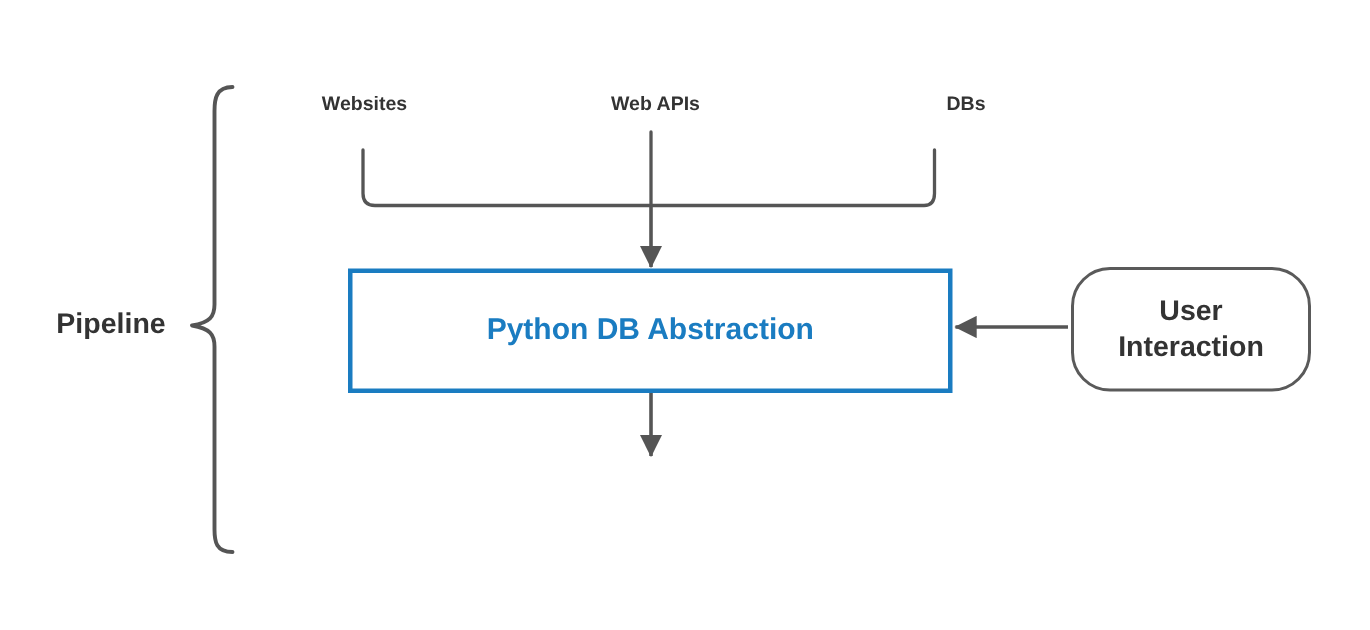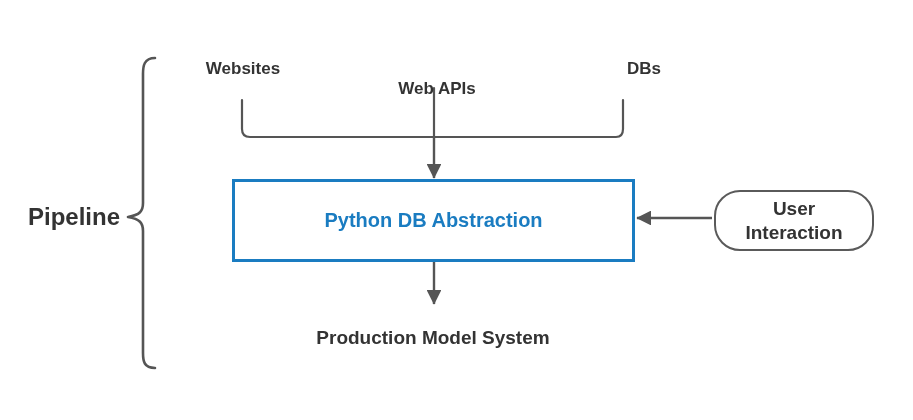--- a/index.html
+++ b/index.html
@@ -26,25 +26,25 @@
   }
   .node-label {
     position: absolute;
     font-weight: bold;
     color: #333333;
     white-space: nowrap;
     line-height: 1.18;
     text-align: center;
   }
   .source-label {
-    font-size: 17px;
+    font-size: 13px;
     transform: translate(-50%, -50%);
   }
   .pipeline-label {
-    font-size: 24px;
+    font-size: 19px;
     transform: translate(-50%, -50%);
   }
   .output-label {
     font-size: 19px;
     transform: translate(-50%, -50%);
   }
   .box {
     position: absolute;
     box-sizing: border-box;
     background: #ffffff;
@@ -108,28 +108,27 @@
 
     <line x1="434" y1="262" x2="434" y2="304" stroke="#555555" stroke-width="2.4" marker-end="url(#arrowhead-gray)"></line>
 
     <line x1="712" y1="218" x2="637" y2="218" stroke="#555555" stroke-width="2.4" marker-end="url(#arrowhead-gray)"></line>
   </svg>
 
   <div class="node-label pipeline-label" style="left:74px; top:217px;">Pipeline</div>
 
   <div class="node-label source-label" style="left:243px; top:69px;">Websites</div>
 
-  <div class="node-label source-label" style="left:437px; top:69px;margin-top:20px;">Web APIs</div>
+  <div class="node-label source-label" style="left:437px; top:69px;">Web APIs</div>
 
   <div class="node-label source-label" style="left:644px; top:69px;">DBs</div>
 
   <div class="box box-primary" style="left:232px; top:179px; width:403px; height:83px;">
     <span class="box-text">Python DB Abstraction</span>
   </div>
 
-  <div class="box box-secondary" style="left:714px; top:190px; width:160px; height:61px;border-radius:26px;">
+  <div class="box box-secondary" style="left:714px; top:178px; width:160px; height:83px;border-radius:26px;">
     <span class="box-text">User
 Interaction</span>
   </div>
 
-  <div class="node-label output-label" style="left:433px; top:338px;">Production Model System</div>
 
 </div>
 
 </body></html>

